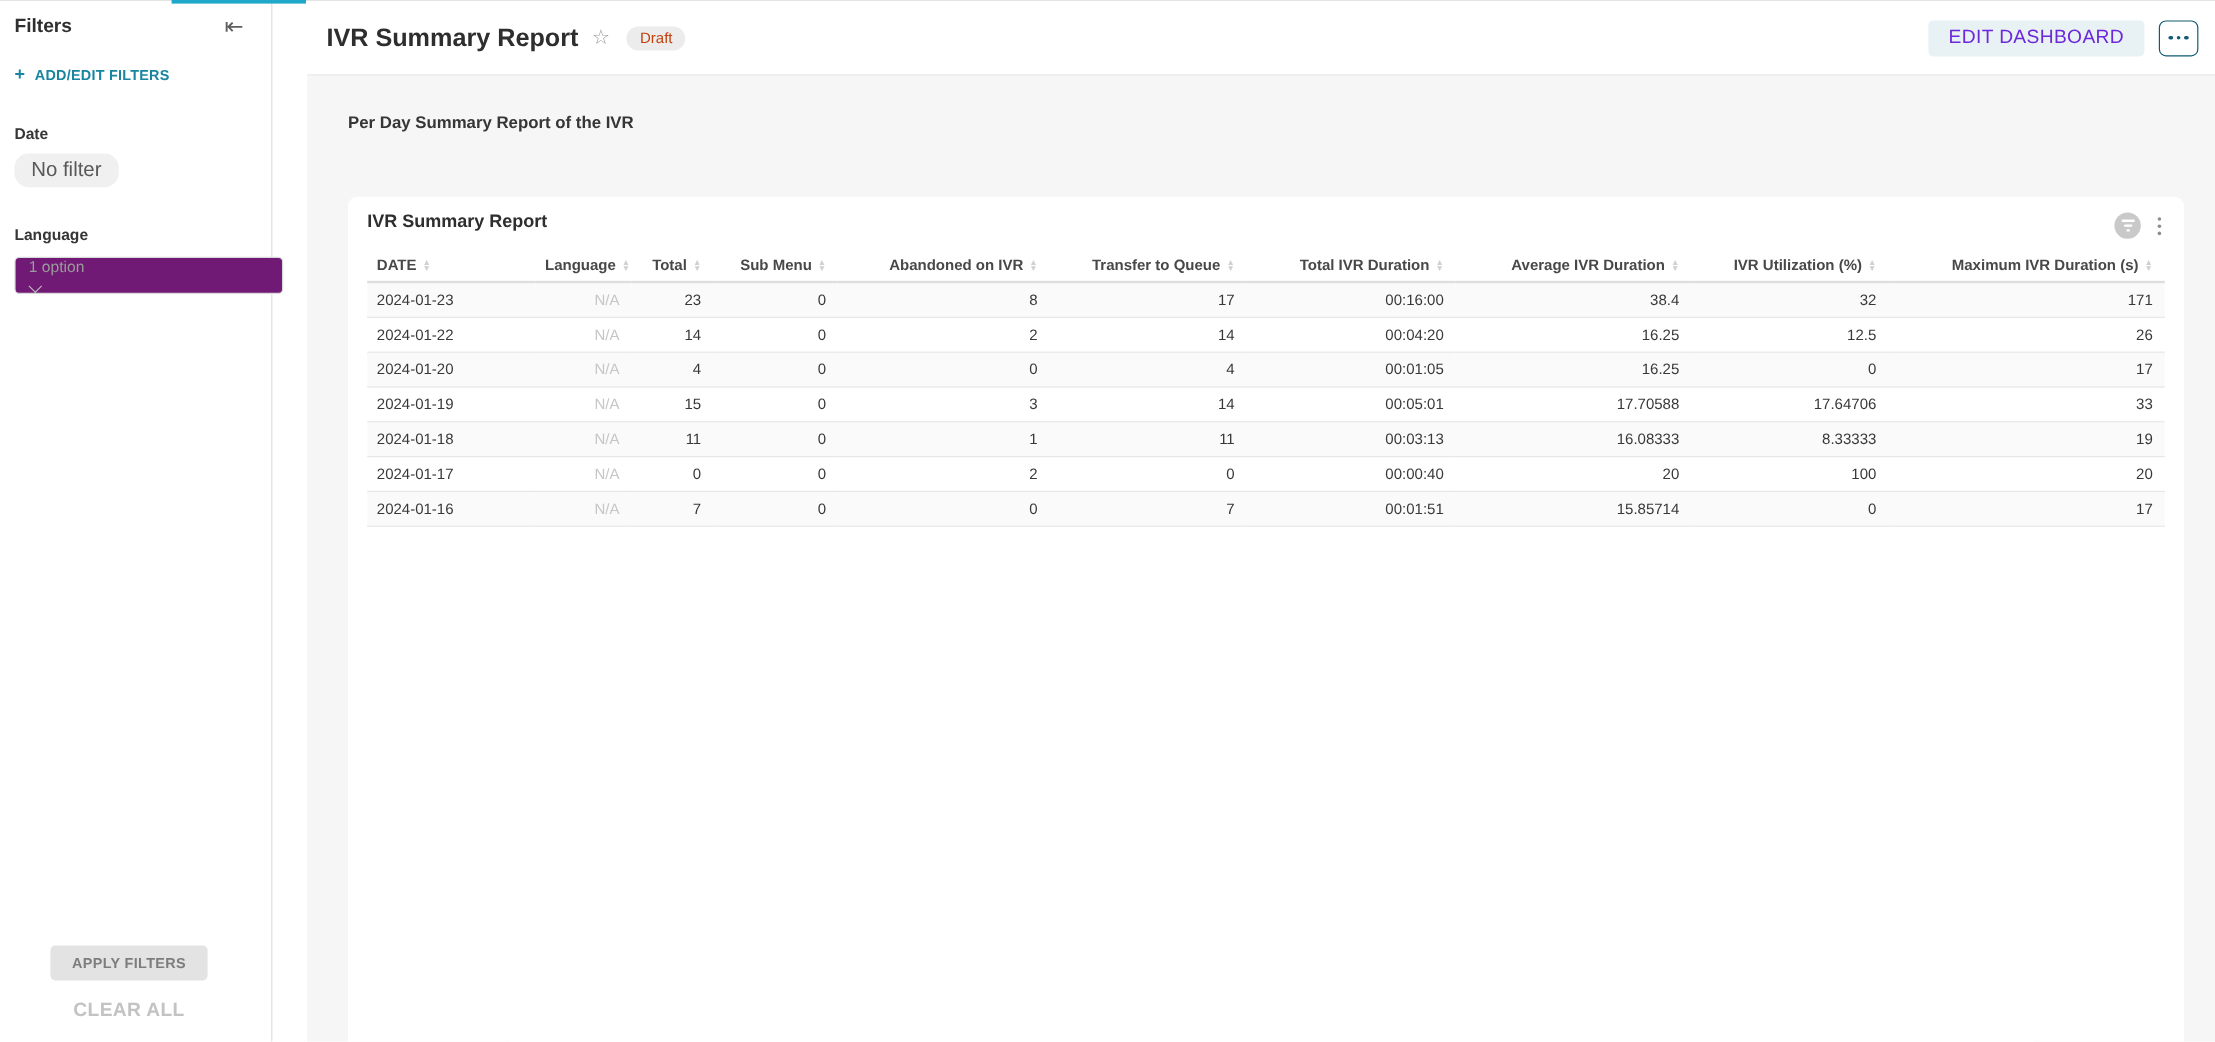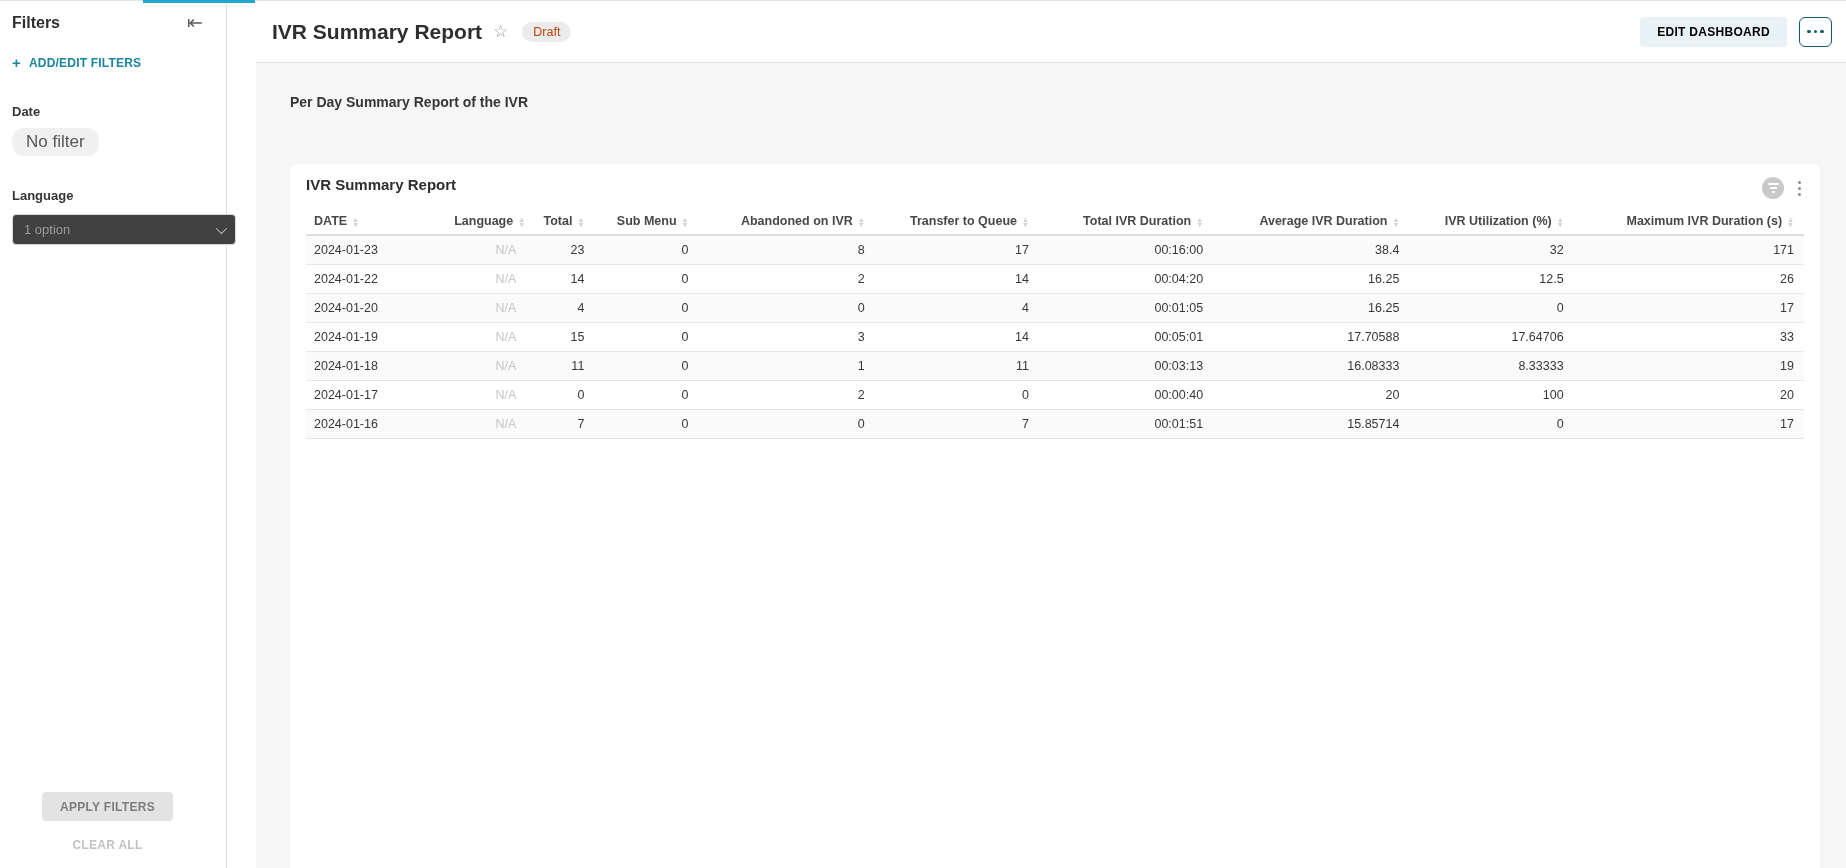--- a/index.html
+++ b/index.html
@@ -17,43 +17,43 @@
   .addedit { display:flex; align-items:center; margin:24px 12px 0 12px; cursor:pointer;
     color:#1a85a0; font-size:12px; font-weight:700; letter-spacing:.2px; }
   .addedit .plus { font-size:15px; font-weight:700; margin-right:8px; line-height:12px; }
   .fsec { margin:0 12px; }
   .fsec.first { margin-top:34px; }
   .flabel { font-size:13px; font-weight:700; color:#363636; }
   .chip { display:inline-block; margin-top:9px; background:#f0f0f0; border-radius:12px;
     padding:4px 14px; font-size:17px; color:#585858; cursor:pointer; }
   .fsec.second { margin-top:32px; }
   .select { margin-top:11px; width:224px; height:31px; border:1px solid #d9d9d9; border-radius:4px;
-    background:#404040; display:flex; align-items:center; justify-content:space-between;
-    padding:0 11px; cursor:pointer; }
+    background:#701a75; display:flex; justify-content:space-between;
+    padding:0 11px; cursor:pointer;flex-direction:column; }
   .sel-val { font-size:13px; color:#9b9b9b; }
   .chev { width:8px; height:8px; border-right:1.4px solid #bdbdbd; border-bottom:1.4px solid #bdbdbd;
     transform:rotate(45deg) translateY(-2px); }
   .sb-bottom { position:absolute; bottom:0; left:0; width:215px; text-align:center; padding-bottom:17px; }
   .apply { display:inline-block; background:#e3e3e3; border:none; border-radius:4px;
     height:29px; padding:0 18px; font-family:inherit; font-size:12px; font-weight:700;
     color:#7d7d7d; letter-spacing:.3px; cursor:default; }
-  .clearall { margin-top:17px; font-size:12px; font-weight:700; color:#c3c3c3;
+  .clearall { margin-top:17px; font-size:16px; font-weight:700; color:#c3c3c3;
     letter-spacing:.3px; cursor:default; }
 
   
   .main { position:absolute; left:256px; top:0; width:1590px; height:868px; }
   header { height:62px; background:#fff; border-bottom:1px solid #e3e3e3;
     display:flex; align-items:center; padding:0 14px 0 16px; }
   header h1 { font-size:21px; font-weight:700; color:#2e2e2e; }
   .star { font-size:17px; color:#9a9a9a; margin-left:11px; cursor:pointer; }
   .badge { margin-left:14px; background:#ececec; border-radius:11px; padding:3px 11px;
     font-size:12.5px; color:#c2410c; }
   .spacer { flex:1; }
-  .editbtn { background:#e8f1f4; color:#000000; border:none; border-radius:4px; height:30px;
-    padding:0 17px; font-family:inherit; font-size:12px; font-weight:700; letter-spacing:.3px; cursor:pointer; }
+  .editbtn { background:#e8f1f4; color:#6d28d9; border:none; border-radius:4px; height:30px;
+    padding:0 17px; font-family:inherit; font-size:16px; font-weight:400; letter-spacing:.3px; cursor:pointer; }
   .kebab-btn { margin-left:12px; width:33px; height:30px; background:#fff; border:1.5px solid #135a73;
     border-radius:6px; display:flex; align-items:center; justify-content:center; cursor:pointer; }
   .hdots { display:flex; gap:3px; }
   .hdots i { width:3.5px; height:3.5px; border-radius:50%; background:#135a73; }
 
   .content { position:relative; height:806px; background:#f6f6f6; overflow:hidden; }
   .markdown { position:absolute; left:34px; top:31px; font-size:14px; font-weight:700; color:#363636; }
   .card { position:absolute; left:34px; top:101px; right:26px; height:720px;
     background:#fff; border-radius:8px; padding:10px 16px; }
   .card-head { display:flex; align-items:flex-start; justify-content:space-between; }

